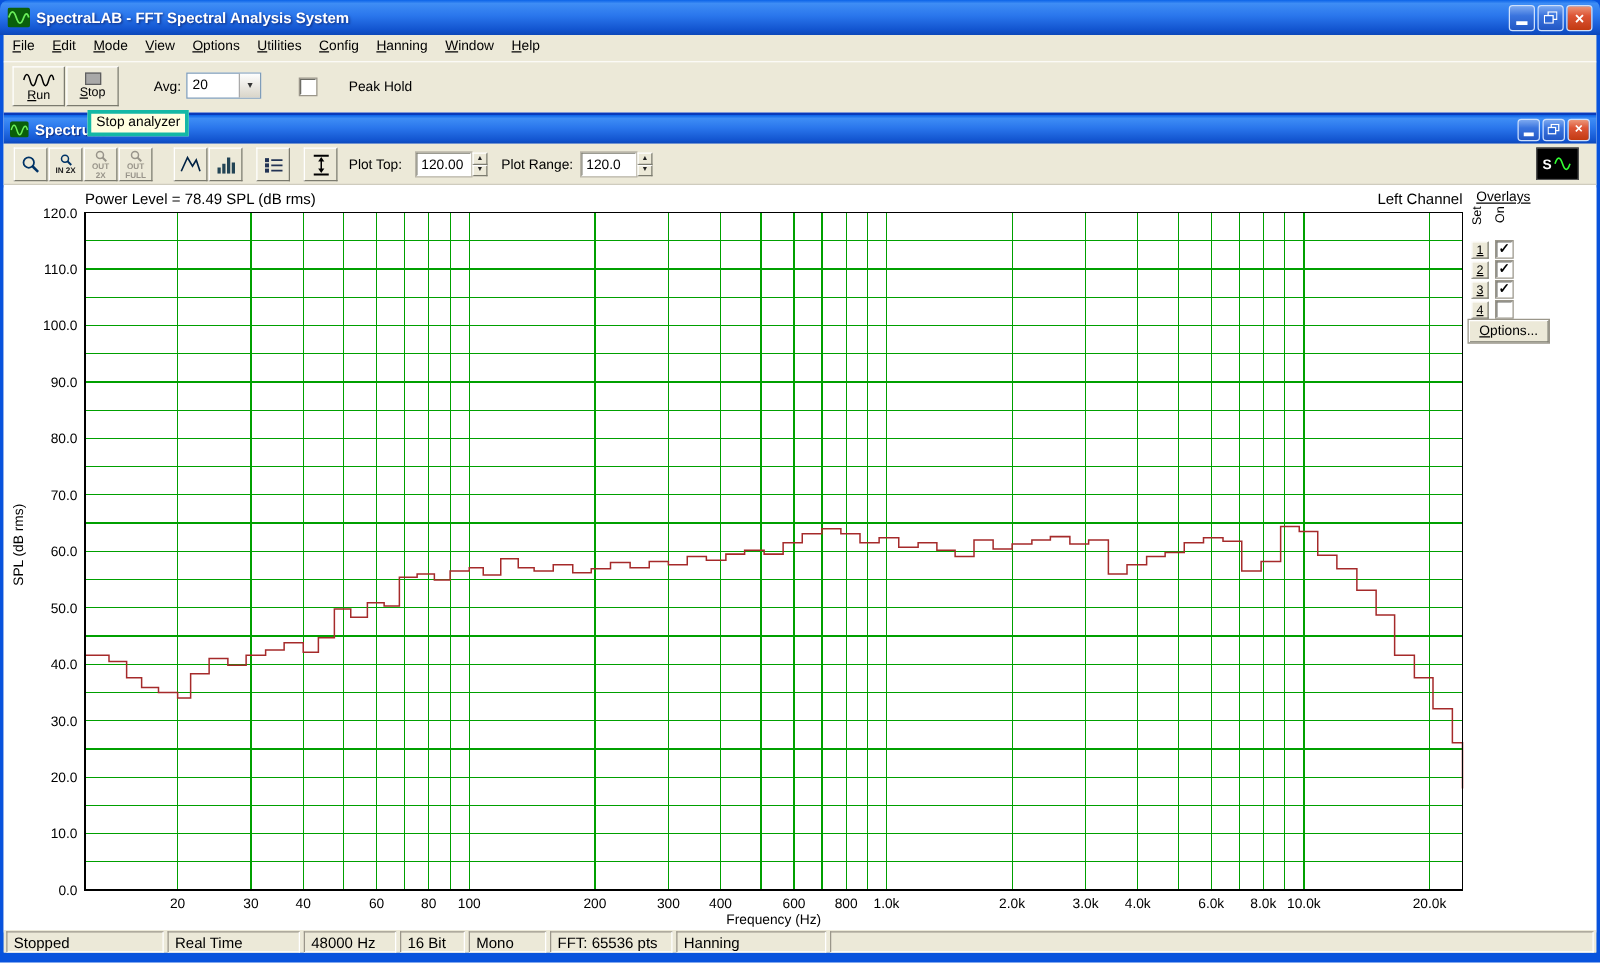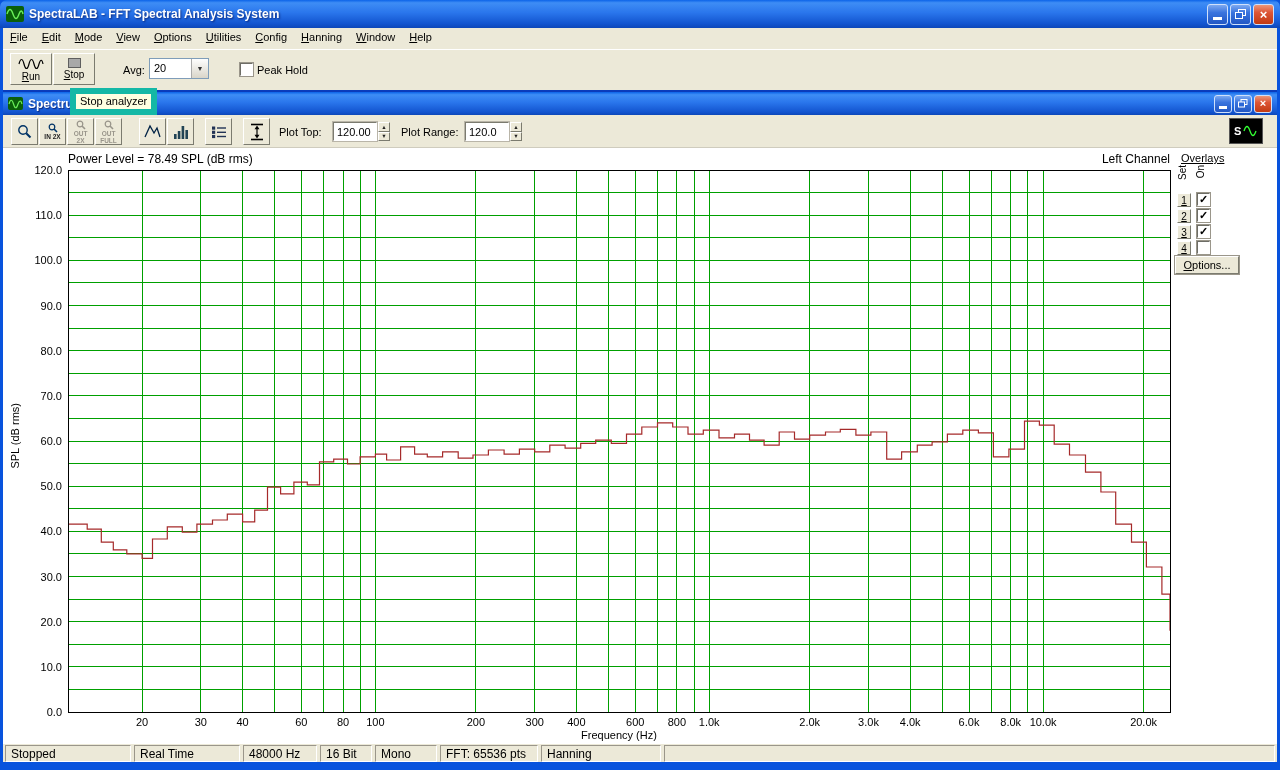--- a/index.html
+++ b/index.html
@@ -33,24 +33,24 @@
 .big-btn{position:absolute;width:42px;height:32px;background:#ECE9D8;border:1px solid;border-color:#fff #7b7b6f #7b7b6f #fff;
  display:flex;flex-direction:column;align-items:center;justify-content:center;font-size:10px;gap:1px;padding:1px;}
 .stop-sq{display:block;width:13px;height:10px;background:#a8a8a8;border:1px solid #5f5f5f;}
 .avg-label{position:absolute;left:120px;top:14px;}
 .combo{position:absolute;left:146px;top:8px;width:60px;height:21px;background:#fff;border:1px solid #7f9db9;display:flex;}
 .combo-val{flex:1;padding:3px 0 0 4px;font-size:11px;}
 .combo-btn{width:17px;background:linear-gradient(180deg,#fefefe,#d9d5c9);border-left:1px solid #aaa;display:flex;align-items:center;justify-content:center;font-size:7px;color:#333;}
 .chk{position:absolute;width:13px;height:13px;background:#fff;border:1px solid;border-color:#6d6d66 #fff #fff #6d6d66;outline:1px solid #9a968a;
  font-size:11px;font-weight:bold;line-height:11px;text-align:center;}
 .peak-chk{left:237px;top:13px;}
-.peak-label{position:absolute;left:254px;top:14px;}
-
-
-.tooltip{position:absolute;left:70px;top:88px;background:#FFFFE1;border:6px solid #14b8a6;padding:1px 4px 2px 4px;font-size:11px;z-index:60;white-space:nowrap;}
+.peak-label{position:absolute;left:276px;top:14px;}
+
+
+.tooltip{position:absolute;left:70px;top:88px;background:#FFFFE1;border:3px solid #14b8a6;padding:1px 4px 2px 4px;font-size:11px;z-index:60;white-space:nowrap;}
 
 
 .spectrum-window{position:absolute;left:0;top:62px;width:1274px;height:654px;border-top:2px solid #0a3bbb;background:#fff;}
 .inner-titlebar{position:relative;height:23px;background:linear-gradient(180deg,#0b63e8 0%,#3e8df5 12%,#2a76ec 45%,#1254cf 88%,#0d47b8 100%);
  display:flex;align-items:center;padding:0 5px;}
 .inner-title{color:#fff;font-weight:bold;font-size:12px;text-shadow:1px 1px 1px rgba(0,0,60,.6);margin-left:5px;flex:1;}
 .inner-toolbar{position:relative;height:33px;background:#ECE9D8;border-bottom:1px solid #cfccbe;}
 .itb-btn{position:absolute;top:3px;width:27px;height:27px;background:#ECE9D8;border:1px solid;border-color:#fff #7b7b6f #7b7b6f #fff;
  display:flex;flex-direction:column;align-items:center;justify-content:center;padding:0;}
 .ztext{display:block;font-size:6.5px;line-height:7px;width:22px;text-align:center;font-weight:bold;color:#222;}

